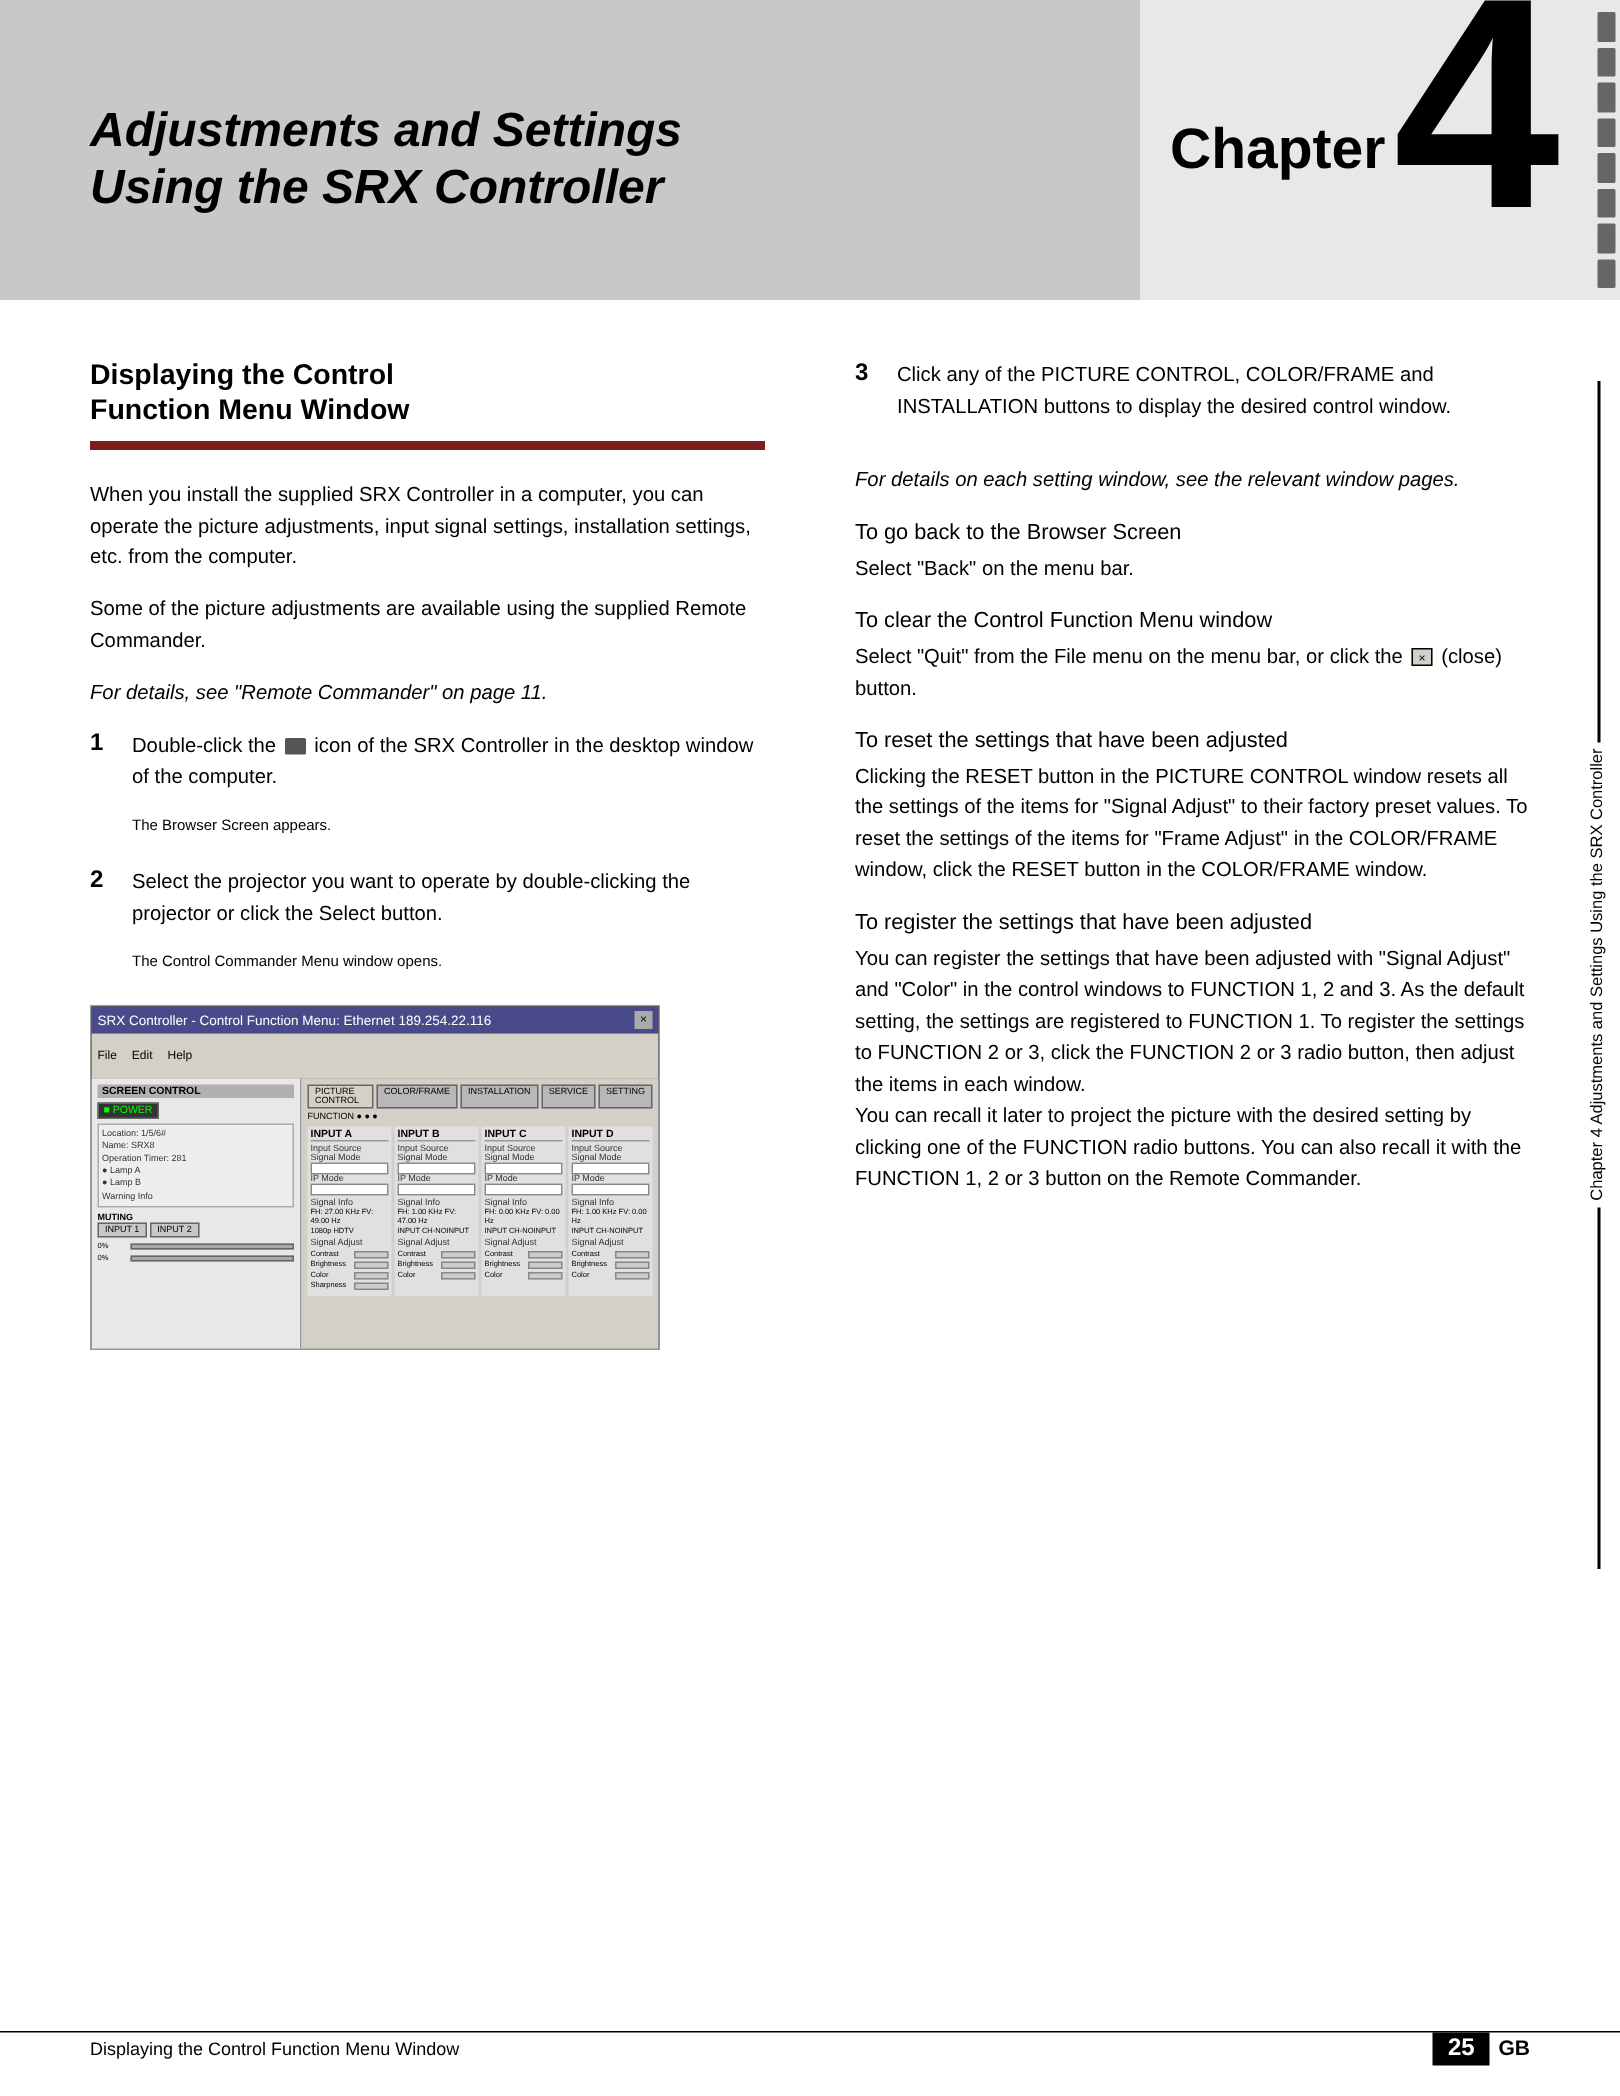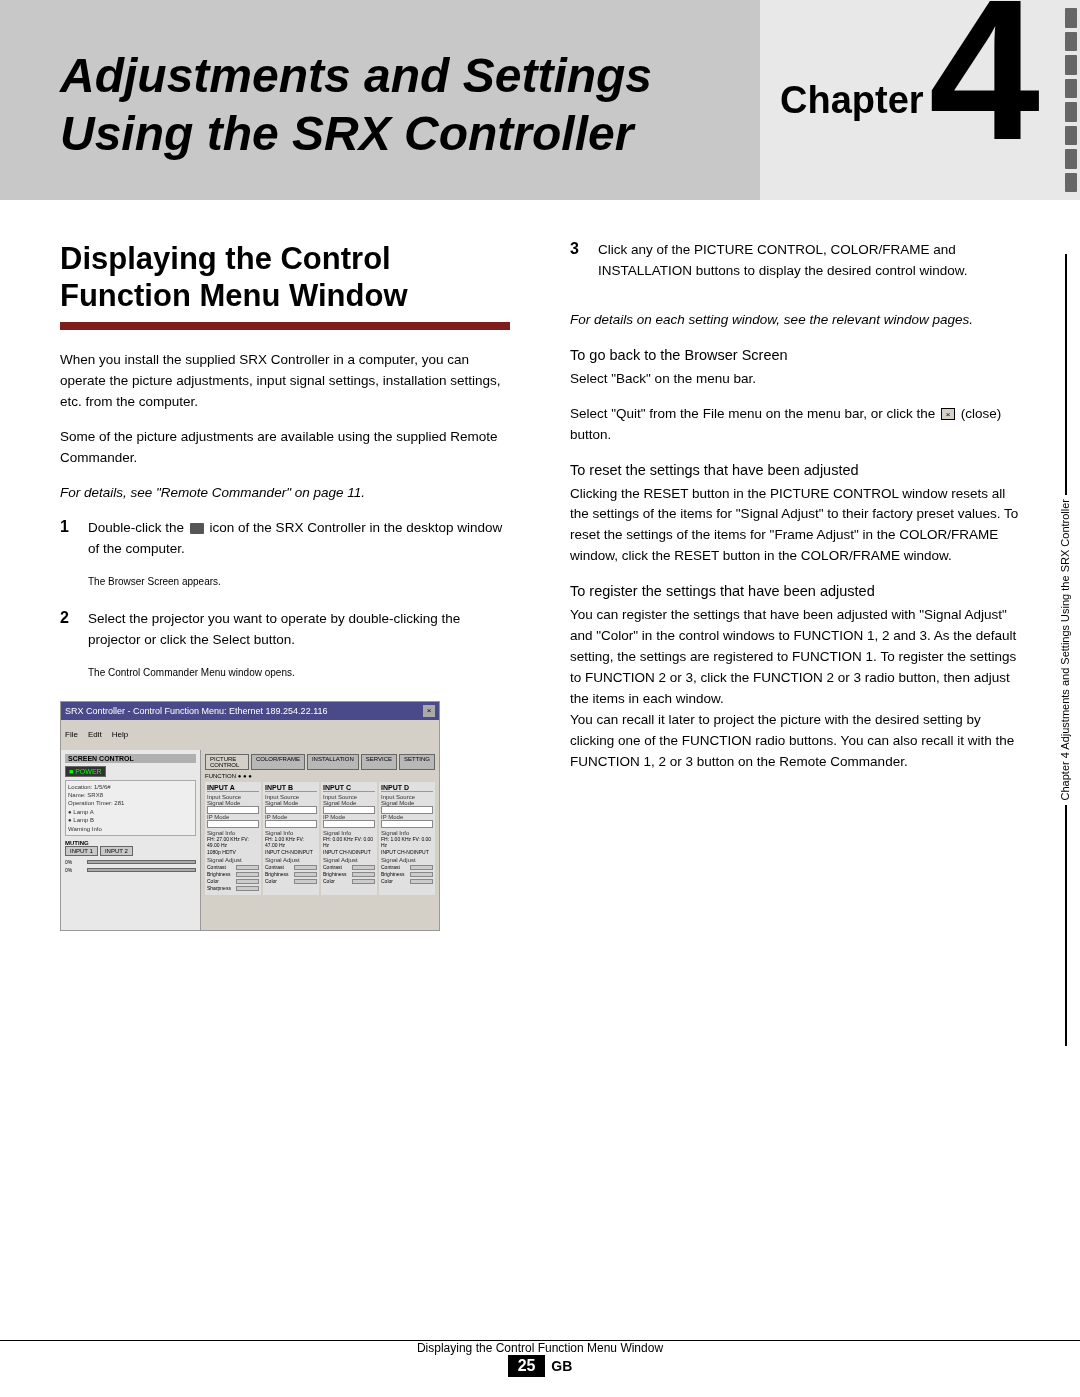--- a/index.html
+++ b/index.html
@@ -27,21 +27,21 @@
     .chapter-title-block {
       background: #c8c8c8;
       padding: 30px 20px 20px 60px;
       flex: 1;
       display: flex;
       flex-direction: column;
       justify-content: center;
     }
 
     .chapter-title-main {
-      font-size: 48px;
+      font-size: 32px;
       font-weight: bold;
       font-style: italic;
       color: #000;
       line-height: 1.2;
     }
 
     .chapter-label-block {
       background: #e8e8e8;
       width: 320px;
       display: flex;
@@ -84,24 +84,24 @@
 
     .right-column {
       flex: 1;
       padding: 0 60px 0 30px;
       max-width: 540px;
       border-left: none;
     }
 
     
     .section-heading {
-      font-size: 31px;
-      font-weight: bold;
-      color: #000;
-      border-bottom: 8px solid #7f1d1d;
+      font-size: 19px;
+      font-weight: bold;
+      color: #000;
+      border-bottom: 6px solid #7f1d1d;
       padding-bottom: 8px;
       margin-bottom: 20px;
       line-height: 1.2;
     }
 
     .body-text {
       font-size: 13.5px;
       line-height: 1.55;
       color: #000;
       margin-bottom: 14px;
@@ -327,21 +327,20 @@
     .page-footer {
       position: absolute;
       bottom: 20px;
       left: 0;
       right: 0;
       display: flex;
       justify-content: space-between;
       align-items: center;
       padding: 0 60px;
       border-top: 1px solid #000;
-      flex-direction: column;
     }
 
     .footer-left {
       font-size: 12px;
       color: #000;
     }
 
     .footer-right {
       font-size: 14px;
       font-weight: bold;
@@ -644,20 +643,21 @@
       <div class="step-content">
         <p class="body-text">Click any of the PICTURE CONTROL, COLOR/FRAME and INSTALLATION buttons to display the desired control window.</p>
       </div>
     </div>
 
     <p class="italic-text">For details on each setting window, see the relevant window pages.</p>
 
     <h3 class="sub-heading">To go back to the Browser Screen</h3>
     <p class="body-text">Select "Back" on the menu bar.</p>
 
+    <h3 class="sub-heading">To clear the Control Function Menu window</h3>
     <p class="body-text">
       <span>Select "Quit" from the File menu on the menu bar, or click the</span>
       <span style="display:inline-block;width:14px;height:12px;border:1px solid #000;background:#d4d0c8;font-size:8px;text-align:center;line-height:12px;vertical-align:middle;margin:0 2px;">×</span>
       <span>(close) button.</span>
     </p>
 
     <h3 class="sub-heading">To reset the settings that have been adjusted</h3>
     <p class="body-text">Clicking the RESET button in the PICTURE CONTROL window resets all the settings of the items for "Signal Adjust" to their factory preset values. To reset the settings of the items for "Frame Adjust" in the COLOR/FRAME window, click the RESET button in the COLOR/FRAME window.</p>
 
     <h3 class="sub-heading">To register the settings that have been adjusted</h3>

